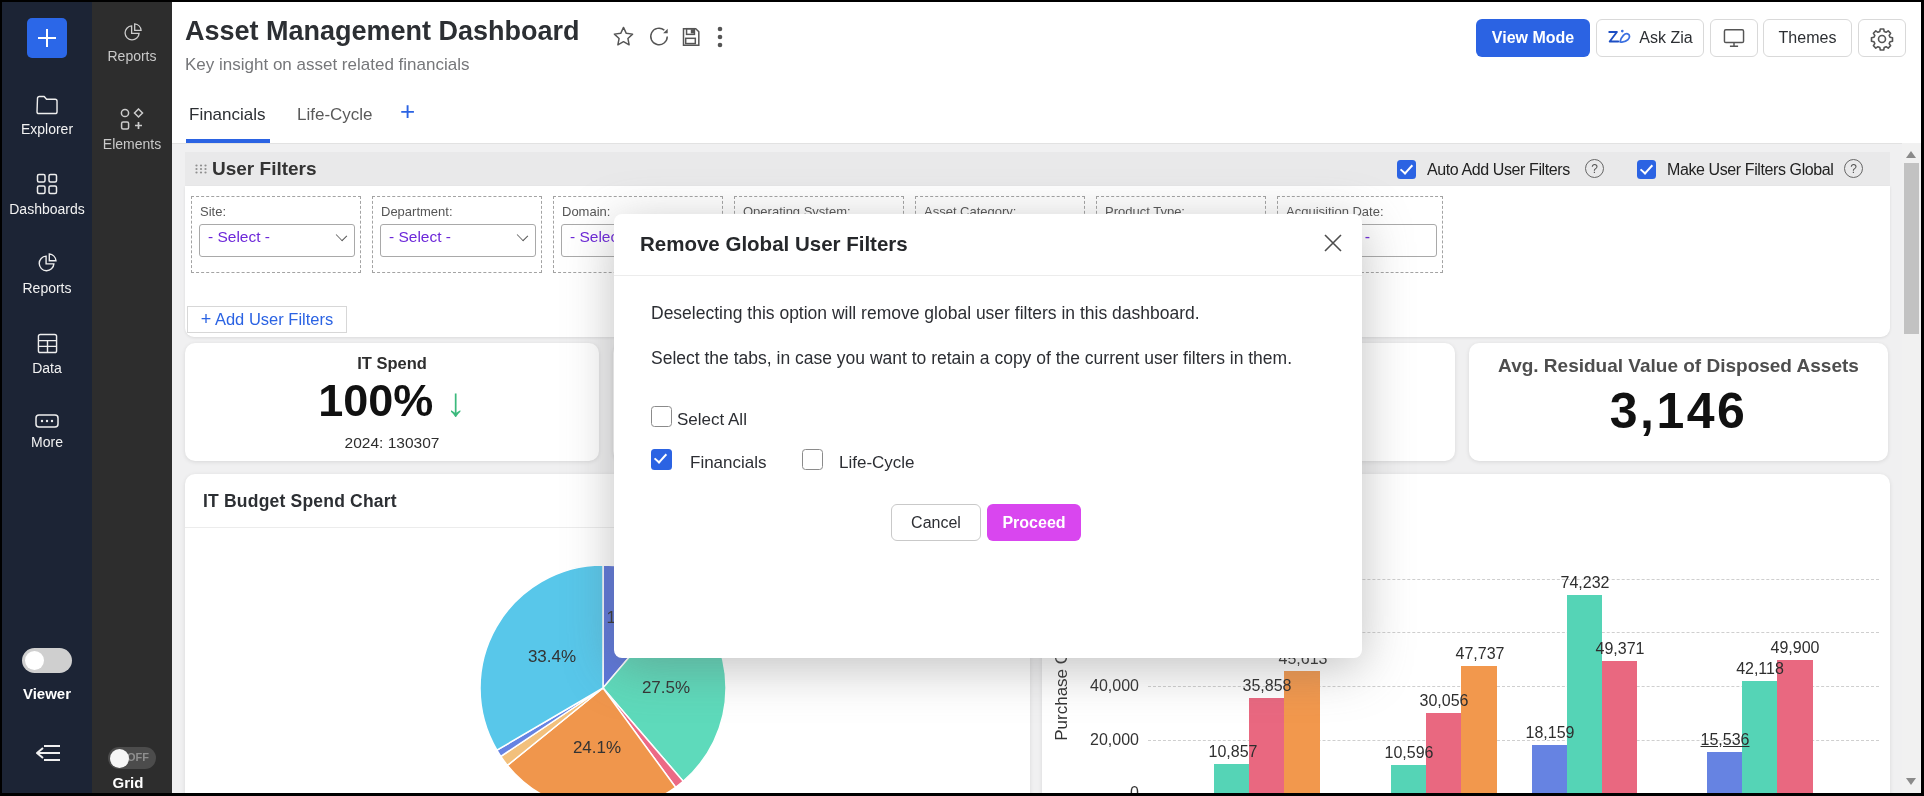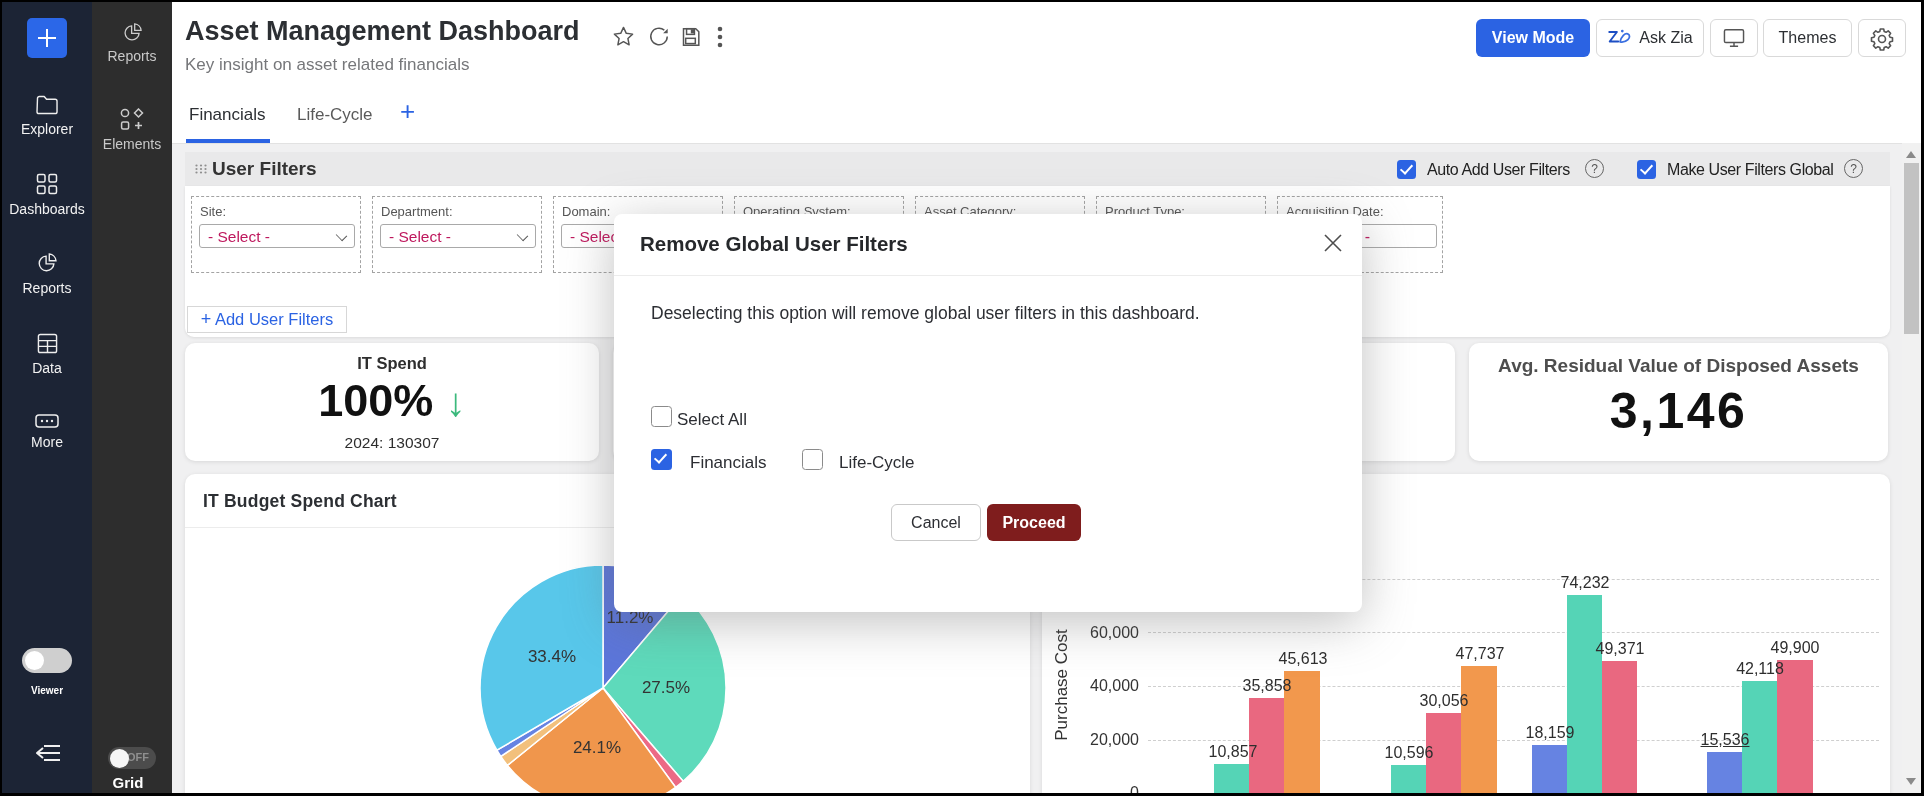--- a/index.html
+++ b/index.html
@@ -11,21 +11,21 @@
 .main { left:172px; top:2px; width:1749px; height:791px; background:#f0f0f1; overflow:hidden; }
 .hdr { left:0; top:0; width:1749px; height:141px; background:#fff; }
 .navitem { width:90px; text-align:center; color:#f2f2f2; font-size:14px; }
 .navitem svg { display:block; margin:0 auto 6px; }
 .nav2item { width:80px; text-align:center; color:#c9c9c9; font-size:14px; }
 .nav2item svg { display:block; margin:0 auto 5px; }
 .btn { display:inline-block; border-radius:6px; font-size:16px; text-align:center; }
 .card { position:absolute; background:#fff; border-radius:10px; box-shadow:0 1px 4px rgba(0,0,0,0.10); }
 .dashedbox { position:absolute; border:1px dashed #a3a3a3; height:77px; width:170px; top:196px; }
 .dashedbox .lbl { margin:7px 0 0 8px; font-size:13px; color:#555; }
-.sel { margin:5px 0 0 7px; width:156px; height:24px; border:1px solid #a9a9a9; border-radius:3px; background:#fff; font-size:15.5px; color:#be185d; position:relative; line-height:24px; padding-left:8px; }
+.sel { margin:5px 0 0 7px; width:156px; height:33px; border:1px solid #a9a9a9; border-radius:3px; background:#fff; font-size:15.5px; color:#6d28d9; position:relative; line-height:24px; padding-left:8px; }
 .sel .chev { position:absolute; right:8px; top:8px; width:9px; height:9px; border-right:1.6px solid #555; border-bottom:1.6px solid #555; transform:rotate(45deg) scale(1,0.8); transform-origin:center; margin-top:-2px; }
 .cb { position:absolute; width:19px; height:19px; border-radius:3.5px; }
 .cb.on { background:#2b63e3; }
 .cb.on:after { content:""; position:absolute; left:6px; top:2.2px; width:5px; height:10px; border:solid #fff; border-width:0 2.4px 2.4px 0; transform:rotate(42deg); }
 .cb.off { background:#fff; border:1.6px solid #8b8b8b; }
 .glabel { position:absolute; font-size:16px; color:#2e2e2e; transform:translateX(-50%); white-space:nowrap; }
 .grid-dash { position:absolute; left:1148px; width:731px; border-top:1px dashed #cfcfcf; }
 </style>
 </head>
 <body>
@@ -115,21 +115,21 @@
   <svg width="24" height="14" viewBox="0 0 24 14" fill="none" stroke="#eee" stroke-width="1.5">
       <rect x="1" y="1" width="22" height="12" rx="3"></rect>
       <circle cx="7" cy="7" r="1.2" fill="#eee" stroke="none"></circle>
       <circle cx="12" cy="7" r="1.2" fill="#eee" stroke="none"></circle>
       <circle cx="17" cy="7" r="1.2" fill="#eee" stroke="none"></circle>
     </svg>
   More</div>
 <div class="abs" style="left:22px;top:648px;width:50px;height:25px;background:#cfcfcf;border-radius:13px;">
   <div style="position:absolute;left:3px;top:3px;width:19px;height:19px;background:#fff;border-radius:50%;"></div>
 </div>
-<div class="abs" style="left:2px;top:685px;width:90px;text-align:center;color:#fff;font-size:10px;font-weight:bold;">Viewer</div>
+<div class="abs" style="left:2px;top:685px;width:90px;text-align:center;color:#fff;font-size:15px;font-weight:bold;">Viewer</div>
 <svg class="abs" style="left:34px;top:743px;" width="28" height="20" viewBox="0 0 28 20" fill="none" stroke="#f0f0f0" stroke-width="2">
     <path d="M10 3h16M4 10h22M10 17h16M9 5l-6 5 6 5" stroke-linejoin="round"></path>
   </svg>
 
 <div class="abs nav2item" style="left:92px;top:22px;">
   <svg width="21" height="21" viewBox="0 0 24 24" fill="none" stroke="#ccc" stroke-width="1.5">
       <path d="M19.5 13a8 8 0 1 1-8.5-8.5v8.5z"></path>
       <path d="M14.5 2.2a8 8 0 0 1 7.3 7.3h-7.3z"></path>
     </svg>
   Reports</div>
@@ -267,33 +267,34 @@
 <div class="glabel" style="left:1725px;top:731px;text-decoration:underline;">15,536</div>
 <div class="glabel" style="left:1760px;top:660px;">42,118</div>
 <div class="glabel" style="left:1795px;top:639px;">49,900</div>
 
 <div class="abs" style="left:1902px;top:143px;width:19px;height:650px;background:#f1f1f1;">
   <div style="position:absolute;left:4px;top:8px;width:0;height:0;border-left:5.5px solid transparent;border-right:5.5px solid transparent;border-bottom:7px solid #8a8a8a;"></div>
   <div style="position:absolute;left:2px;top:20px;width:15px;height:171px;background:#c2c2c2;"></div>
   <div style="position:absolute;left:4px;bottom:8px;width:0;height:0;border-left:5.5px solid transparent;border-right:5.5px solid transparent;border-top:7px solid #8a8a8a;"></div>
 </div>
 
-<div class="abs" style="left:614px;top:214px;width:748px;height:398px;background:#fff;border-radius:8px;box-shadow:0 10px 50px rgba(100,100,100,0.40);">
+<div class="abs" style="left:614px;top:214px;width:748px;height:444px;background:#fff;border-radius:8px;box-shadow:0 10px 50px rgba(100,100,100,0.40);">
   <div style="position:absolute;left:26px;top:18px;font-size:20.5px;font-weight:bold;color:#26282b;">Remove Global User Filters</div>
   <svg style="position:absolute;right:19px;top:19px;" width="20" height="20" viewBox="0 0 20 20">
       <path d="M2 2l16 16M18 2l-16 16" stroke="#4d4d4d" stroke-width="1.6"></path>
     </svg>
   <div style="position:absolute;left:0;top:61px;width:100%;border-top:1px solid #ececec;"></div>
   <div style="position:absolute;left:37px;top:89px;font-size:17.5px;color:#2c2e33;">Deselecting this option will remove global user filters in this dashboard.</div>
+  <div style="position:absolute;left:37px;top:134px;font-size:17.5px;color:#2c2e33;">Select the tabs, in case you want to retain a copy of the current user filters in them.</div>
   <div class="cb off" style="left:37px;top:192px;width:21px;height:21px;"></div>
   <div style="position:absolute;left:63px;top:196px;font-size:17px;color:#2c2e33;">Select All</div>
   <div class="cb on" style="left:37px;top:235px;width:21px;height:21px;"></div>
   <div style="position:absolute;left:76px;top:239px;font-size:17px;color:#2c2e33;">Financials</div>
   <div class="cb off" style="left:188px;top:235px;width:21px;height:21px;"></div>
   <div style="position:absolute;left:225px;top:239px;font-size:17px;color:#2c2e33;">Life-Cycle</div>
   <div class="abs btn" style="left:277px;top:290px;width:90px;height:37px;background:#fff;border:1px solid #c9c9c9;color:#2c2e33;line-height:35px;">Cancel</div>
-  <div class="abs btn" style="left:373px;top:290px;width:94px;height:37px;background:#7f1d1d;color:#fff;font-weight:bold;line-height:37px;">Proceed</div>
+  <div class="abs btn" style="left:373px;top:290px;width:94px;height:37px;background:#d946ef;color:#fff;font-weight:bold;line-height:37px;">Proceed</div>
 </div>
 
 <div class="abs" style="left:0;top:793px;width:1924px;height:3px;background:#000;z-index:99;"></div>
 <div class="abs" style="left:1921px;top:0;width:3px;height:796px;background:#000;z-index:99;"></div>
 <div class="abs" style="left:0;top:0;width:1924px;height:2px;background:#000;z-index:99;"></div>
 <div class="abs" style="left:0;top:0;width:2px;height:796px;background:#000;z-index:99;"></div>
 
 </body></html>

